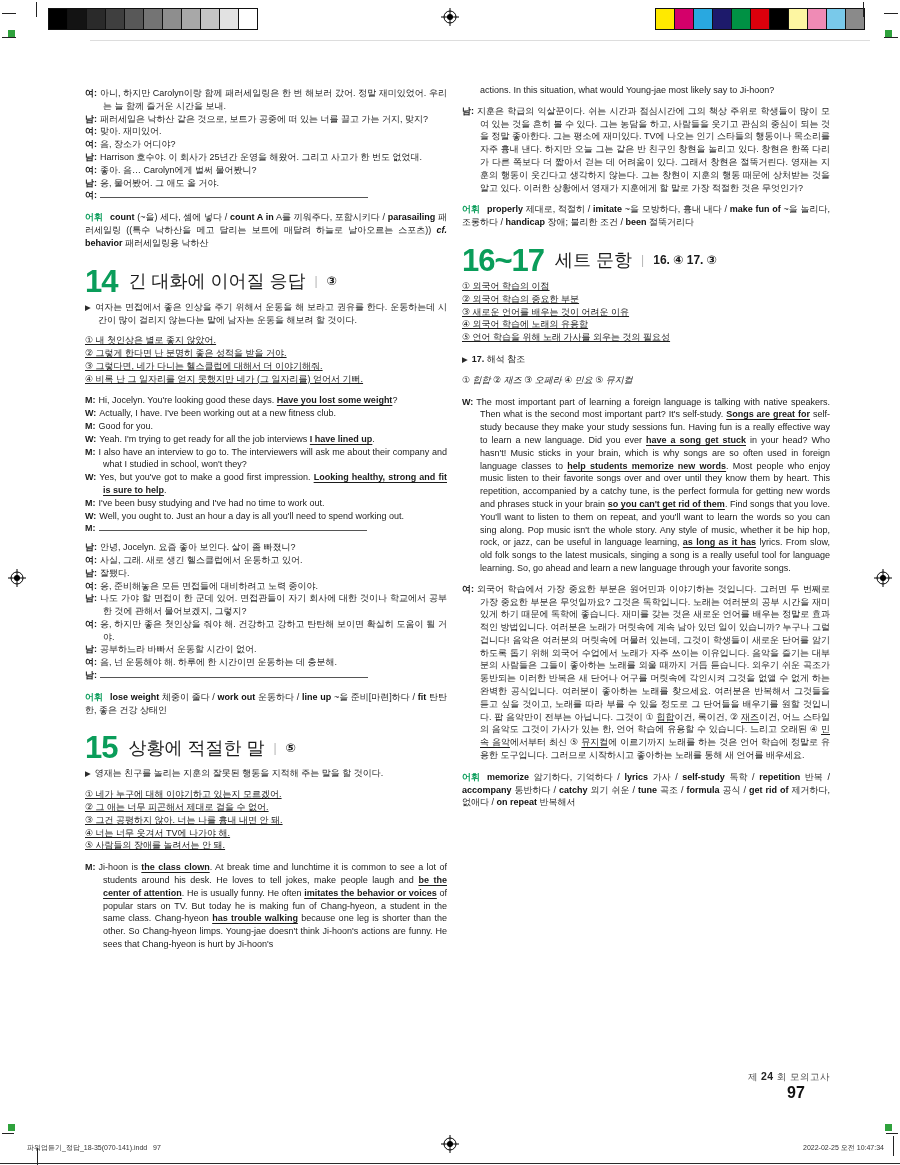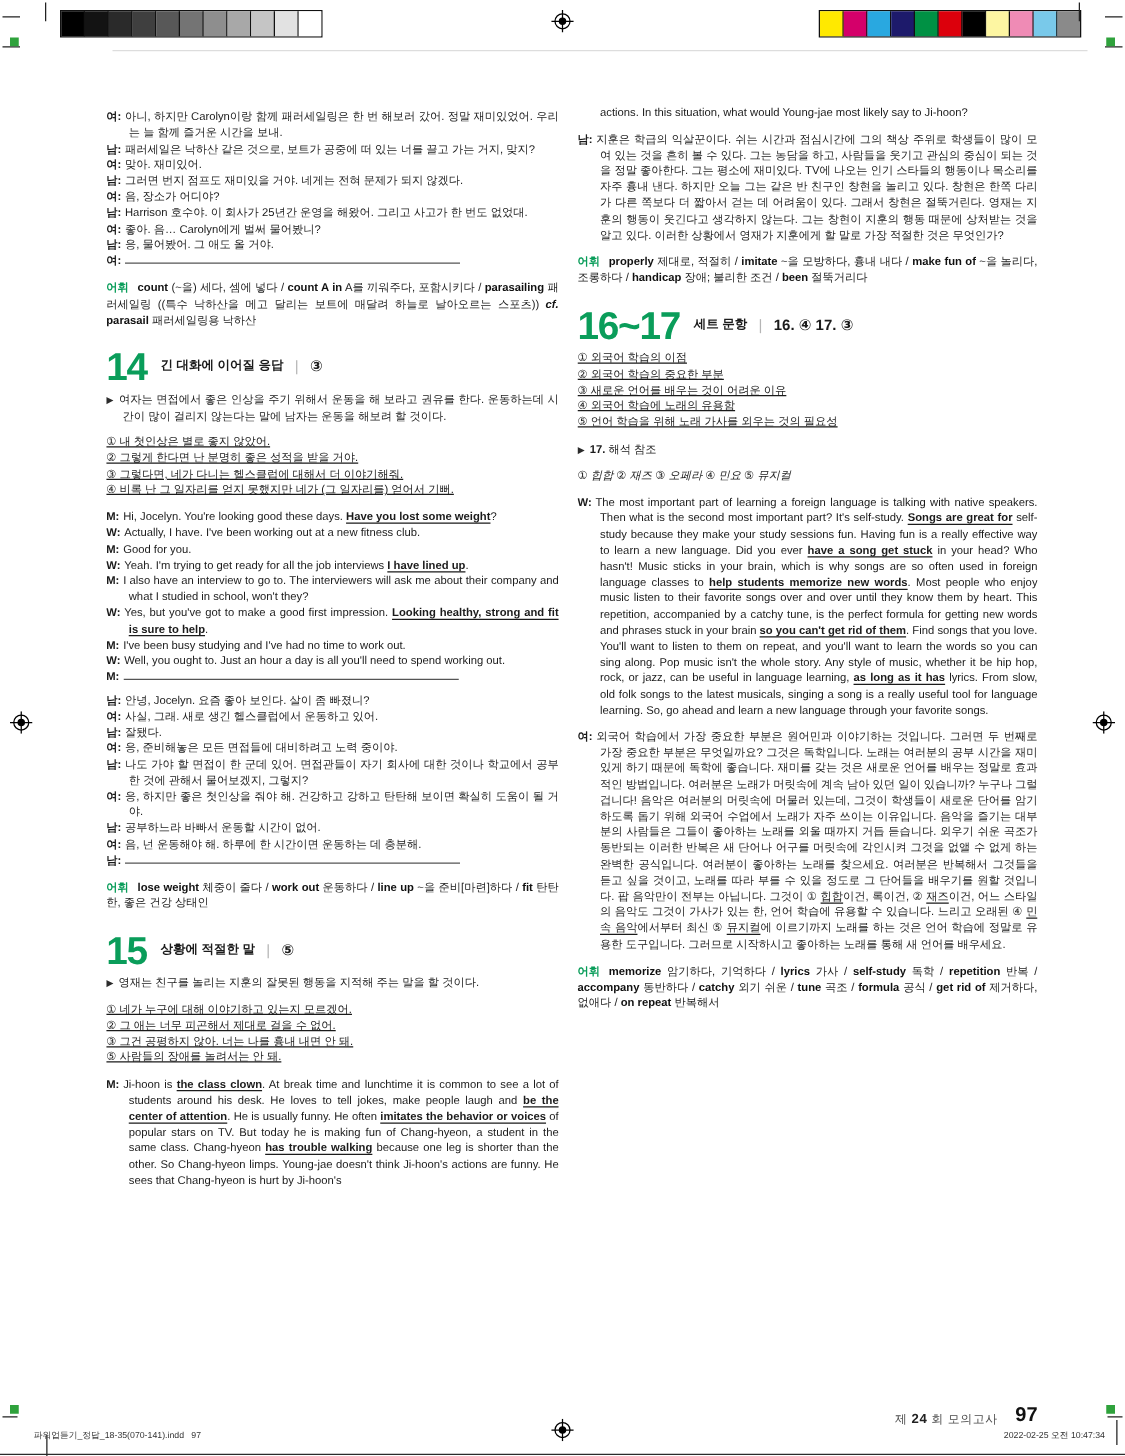--- a/index.html
+++ b/index.html
@@ -33,35 +33,35 @@
   .dl{padding-left:18px;text-indent:-18px;}
   .sp{font-weight:bold;margin-right:3px;}
   .blankline{display:inline-block;width:268px;height:8px;border-bottom:1px solid #555;}
   
   .vocab{margin:9px 0 12px;}
   .vlabel{color:var(--accent);font-weight:bold;margin-right:7px;}
   .vocab .b{color:#111;}
   
   .section{margin:20px 0 8px;display:flex;align-items:center;}
   .num{color:var(--accent);font-size:31px;line-height:23px;font-weight:bold;letter-spacing:-1px;}
-  .stitle{font-size:10px;font-weight:bold;margin-left:11px;}
+  .stitle{font-size:18px;font-weight:normal;margin-left:11px;}
   .pipe{color:#b5b5b5;margin:0 9px;font-size:12px;}
   .ans{font-size:12px;font-weight:bold;}
   
   .arrow{margin:5px 0 7px;padding-left:13px;text-indent:-13px;}
   .marker{color:#2b2b2b;font-size:7.5px;margin-right:4px;}
   
   .choices{margin:7px 0 9px;}
   .choice{padding-left:13px;text-indent:-13px;text-decoration:underline;}
   .choice-inline{margin:4px 0 9px;font-style:italic;}
   
   .para{margin:8px 0;padding-left:18px;text-indent:-18px;}
   .cont{margin:0 0 8px;padding-left:18px;}
   
-  #footer{position:absolute;top:1124px;right:70px;display:flex;align-items:flex-end;}
+  #footer{position:absolute;top:1070px;right:70px;display:flex;align-items:center;flex-direction:column;}
   .f-label{font-size:9.5px;color:#4a4a4a;letter-spacing:.5px;}
   .f-label b{color:#222;font-size:10.5px;}
   .f-page{font-size:16px;font-weight:bold;color:#111;margin-left:14px;}
   #printline{position:absolute;top:1143px;left:0;width:900px;font-size:7px;color:#333;}
   #print-file{position:absolute;left:27px;top:0;}
   #print-date{position:absolute;right:16px;top:0;}
   #bottom-rule{position:absolute;top:1163px;left:0;width:900px;height:1px;background:#2a2a2a;}
 </style>
 </head>
 <body>
@@ -133,28 +133,27 @@
 <div class="greensq" style="left:8px;top:30px;"></div>
 <div class="greensq" style="left:885px;top:30px;"></div>
 <div class="greensq" style="left:8px;top:1124px;"></div>
 <div class="greensq" style="left:885px;top:1124px;"></div>
 
 <div class="col" id="col-left">
     <div class="dialogue">
       <div class="dl"><span class="sp">여:</span><span>아니, 하지만 Carolyn이랑 함께 패러세일링은 한 번 해보러 갔어. 정말 재미있었어. 우리는 늘 함께 즐거운 시간을 보내.</span></div>
       <div class="dl"><span class="sp">남:</span><span>패러세일은 낙하산 같은 것으로, 보트가 공중에 떠 있는 너를 끌고 가는 거지, 맞지?</span></div>
       <div class="dl"><span class="sp">여:</span><span>맞아. 재미있어.</span></div>
-      <div class="dl"><span class="sp">남:</span><span>그러면 번지 점프도 재미있을 거야. 네게는 전혀 문제가 되지 않겠다.</span></div>
       <div class="dl"><span class="sp">여:</span><span>음, 장소가 어디야?</span></div>
       <div class="dl"><span class="sp">남:</span><span>Harrison 호수야. 이 회사가 25년간 운영을 해왔어. 그리고 사고가 한 번도 없었대.</span></div>
       <div class="dl"><span class="sp">여:</span><span>좋아. 음… Carolyn에게 벌써 물어봤니?</span></div>
       <div class="dl"><span class="sp">남:</span><span>응, 물어봤어. 그 애도 올 거야.</span></div>
       <div class="dl"><span class="sp">여:</span><span class="blankline"></span></div>
     </div>
-    <div class="vocab"><span class="vlabel">어휘</span><span class="b ">count</span><span> (~을) 세다, 셈에 넣다 / </span><span class="b ">count A in</span><span> A를 끼워주다, 포함시키다 / </span><span class="b ">parasailing</span><span> 패러세일링 ((특수 낙하산을 메고 달리는 보트에 매달려 하늘로 날아오르는 스포츠)) </span><span class="b i">cf.</span><span> </span><span class="b ">parasail</span><span> 패러세일링용 낙하산</span></div>
+    <div class="vocab"><span class="vlabel">어휘</span><span class="b ">count</span><span> (~을) 세다, 셈에 넣다 / </span><span class="b ">count A in</span><span> A를 끼워주다, 포함시키다 / </span><span class="b ">parasailing</span><span> 패러세일링 ((특수 낙하산을 메고 달리는 보트에 매달려 하늘로 날아오르는 스포츠)) </span><span class="b i">cf.</span><span> </span><span class="b ">behavior</span><span> 패러세일링용 낙하산</span></div>
     <div class="section">
       <span class="num">14</span>
       <span class="stitle">긴 대화에 이어질 응답</span>
       <span class="pipe">|</span>
       <span class="ans">③</span>
     </div>
     <div class="arrow"><span class="marker">▶</span><span>여자는 면접에서 좋은 인상을 주기 위해서 운동을 해 보라고 권유를 한다. 운동하는데 시간이 많이 걸리지 않는다는 말에 남자는 운동을 해보려 할 것이다.</span></div>
     <div class="choices">
       <div class="choice">① 내 첫인상은 별로 좋지 않았어.</div>
       <div class="choice">② 그렇게 한다면 난 분명히 좋은 성적을 받을 거야.</div>
@@ -188,20 +187,21 @@
       <span class="num">15</span>
       <span class="stitle">상황에 적절한 말</span>
       <span class="pipe">|</span>
       <span class="ans">⑤</span>
     </div>
     <div class="arrow"><span class="marker">▶</span><span>영재는 친구를 놀리는 지훈의 잘못된 행동을 지적해 주는 말을 할 것이다.</span></div>
     <div class="choices">
       <div class="choice">① 네가 누구에 대해 이야기하고 있는지 모르겠어.</div>
       <div class="choice">② 그 애는 너무 피곤해서 제대로 걸을 수 없어.</div>
       <div class="choice">③ 그건 공평하지 않아. 너는 나를 흉내 내면 안 돼.</div>
+      <div class="choice">④ 너는 너무 웃겨서 TV에 나가야 해.</div>
       <div class="choice">⑤ 사람들의 장애를 놀려서는 안 돼.</div>
     </div>
     <div class="para"><span class="sp">M:</span><span>Ji-hoon is </span><span class="b u ">the class clown</span><span>. At break time and lunchtime it is common to see a lot of students around his desk. He loves to tell jokes, make people laugh and </span><span class="b u ">be the center of attention</span><span>. He is usually funny. He often </span><span class="b u ">imitates the behavior or voices</span><span> of popular stars on TV. But today he is making fun of Chang-hyeon, a student in the same class. Chang-hyeon </span><span class="b u ">has trouble walking</span><span> because one leg is shorter than the other. So Chang-hyeon limps. Young-jae doesn't think Ji-hoon's actions are funny. He sees that Chang-hyeon is hurt by Ji-hoon's</span></div>
   </div>
 <div class="col" id="col-right">
     <div class="cont"><span>actions. In this situation, what would Young-jae most likely say to Ji-hoon?</span></div>
     <div class="para"><span class="sp">남:</span><span>지훈은 학급의 익살꾼이다. 쉬는 시간과 점심시간에 그의 책상 주위로 학생들이 많이 모여 있는 것을 흔히 볼 수 있다. 그는 농담을 하고, 사람들을 웃기고 관심의 중심이 되는 것을 정말 좋아한다. 그는 평소에 재미있다. TV에 나오는 인기 스타들의 행동이나 목소리를 자주 흉내 낸다. 하지만 오늘 그는 같은 반 친구인 창현을 놀리고 있다. 창현은 한쪽 다리가 다른 쪽보다 더 짧아서 걷는 데 어려움이 있다. 그래서 창현은 절뚝거린다. 영재는 지훈의 행동이 웃긴다고 생각하지 않는다. 그는 창현이 지훈의 행동 때문에 상처받는 것을 알고 있다. 이러한 상황에서 영재가 지훈에게 할 말로 가장 적절한 것은 무엇인가?</span></div>
     <div class="vocab"><span class="vlabel">어휘</span><span class="b ">properly</span><span> 제대로, 적절히 / </span><span class="b ">imitate</span><span> ~을 모방하다, 흉내 내다 / </span><span class="b ">make fun of</span><span> ~을 놀리다, 조롱하다 / </span><span class="b ">handicap</span><span> 장애; 불리한 조건 / </span><span class="b ">been</span><span> 절뚝거리다</span></div>
     <div class="section">
       <span class="num">16~17</span>

